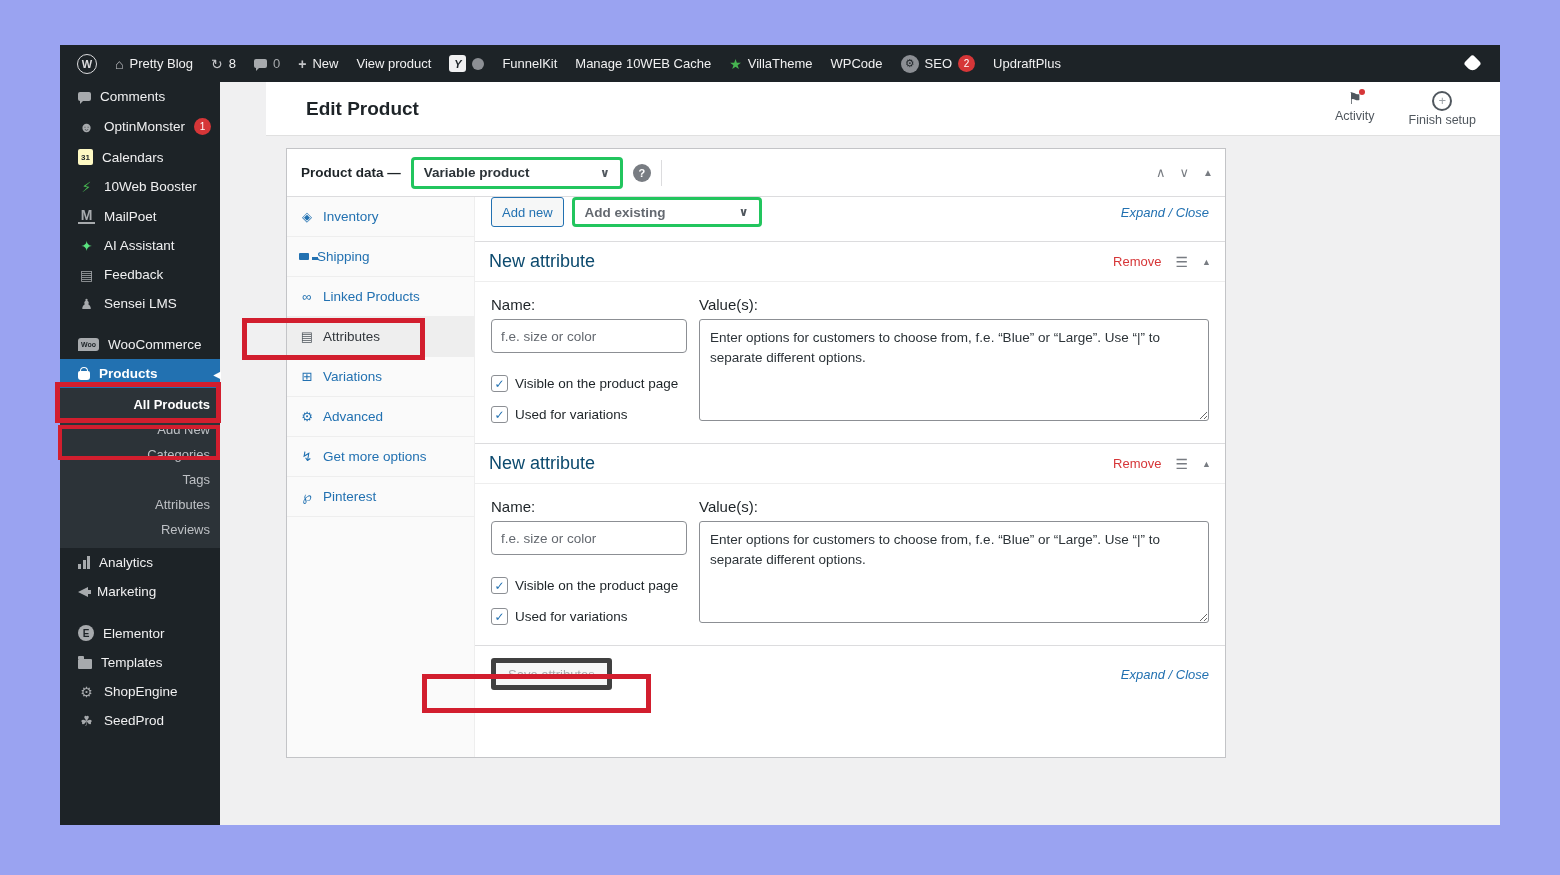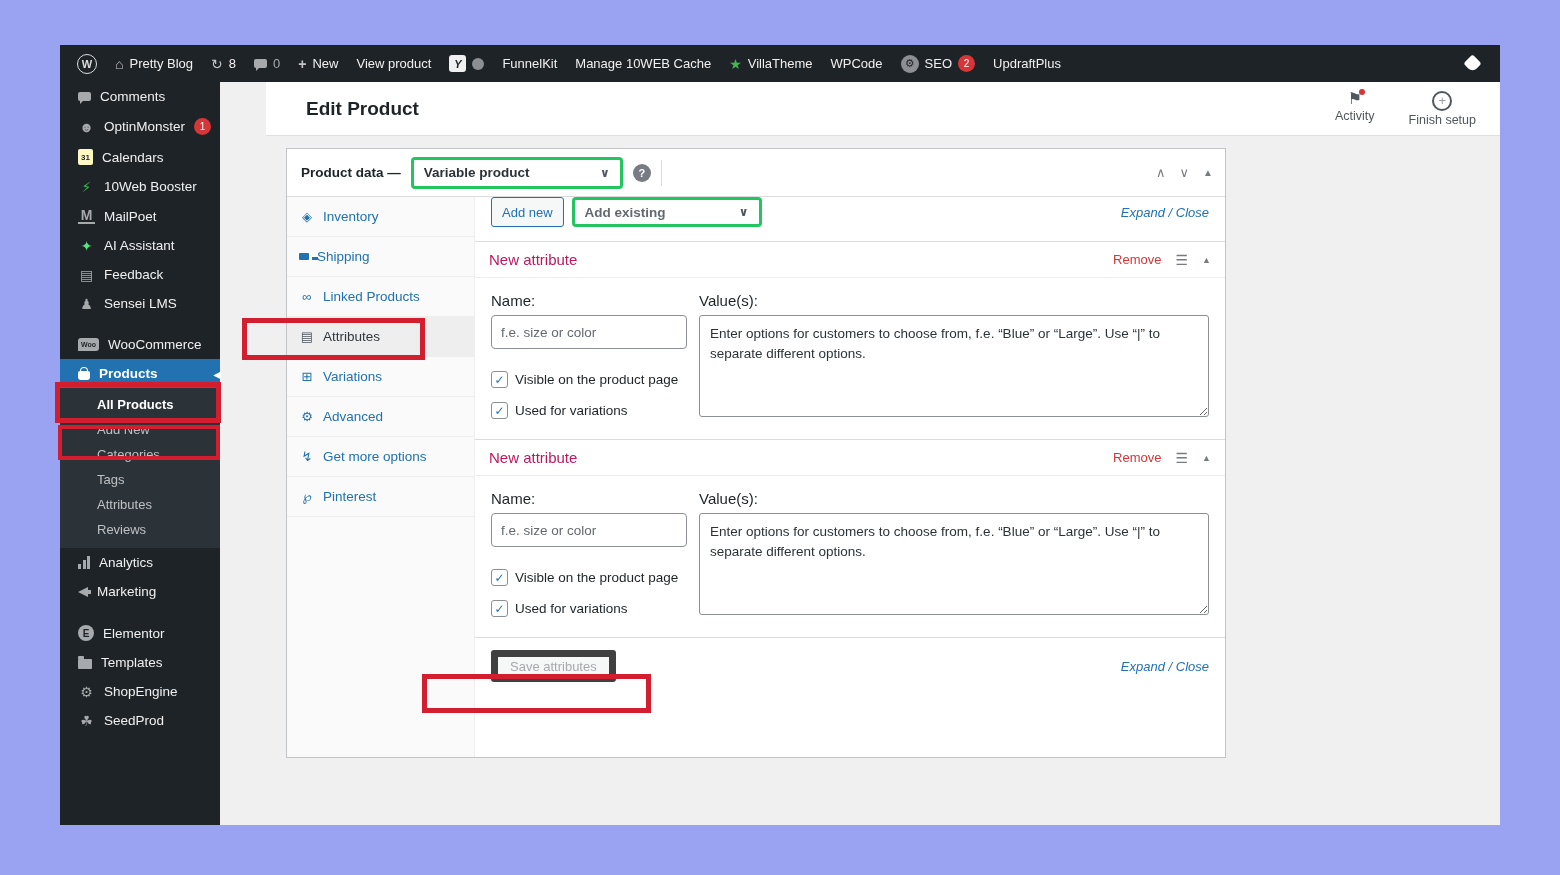--- a/index.html
+++ b/index.html
@@ -26,21 +26,21 @@
   .tag-shape { width:13px; height:13px; background:#fff; border-radius:3px 3px 6px 3px; transform:rotate(45deg); display:inline-block; }
 
   
   .sidebar { position:absolute; left:0; top:37px; width:160px; bottom:0; background:#1d2327; color:#f0f0f1; font-size:13.5px; z-index:4; }
   .sb-item { display:flex; align-items:center; gap:9px; padding:7px 18px; cursor:pointer; position:relative; }
   .sb-item .glyph { width:17px; text-align:center; flex:0 0 17px; }
   .sb-sep { height:12px; }
   .sb-item.active { background:#2271b1; color:#fff; }
   .subarrow { position:absolute; right:-1px; top:50%; transform:translateY(-50%); color:#fff; font-size:10px; }
   .submenu { background:#2c3338; padding:4px 0 6px; }
-  .submenu .sb-sub { display:block; padding:5px 10px 5px 37px; font-size:13px; color:#bdc0c4; cursor:pointer; }
+  .submenu .sb-sub { display:block; padding:5px 10px 5px 37px; font-size:13px; color:#bdc0c4; cursor:pointer;text-align:right; }
   .submenu .sb-sub.current { color:#fff; font-weight:bold; }
   .cal-chip { width:15px; height:16px; background:#fef9c3; color:#1d2327; border-radius:2px; font-size:8px; font-weight:bold; display:flex; align-items:center; justify-content:center; }
   .woo-chip { width:21px; height:13px; background:#a7aaad; color:#1d2327; border-radius:3px 3px 3px 0; font-size:7px; font-weight:bold; display:flex; align-items:center; justify-content:center; }
   .bag { width:12px; height:9px; background:#fff; border-radius:2px 2px 3px 3px; position:relative; margin-top:4px; }
   .bag::before { content:""; position:absolute; top:-4px; left:2px; width:6px; height:5px; border:1.5px solid #fff; border-bottom:none; border-radius:4px 4px 0 0; }
   .bars { display:flex; align-items:flex-end; gap:1.5px; height:13px; }
   .bars i { width:3px; background:#a7aaad; display:block; }
   .bars i:nth-child(1){height:5px;} .bars i:nth-child(2){height:9px;} .bars i:nth-child(3){height:13px;}
   .megaphone { width:0; height:0; border-top:5px solid transparent; border-bottom:5px solid transparent; border-right:10px solid #a7aaad; position:relative; }
   .megaphone::after { content:""; position:absolute; left:9px; top:-2px; width:4px; height:4px; background:#a7aaad; }
@@ -88,39 +88,39 @@
   .dismiss { width:16px; height:16px; border-radius:50%; background:#787c82; color:#fff; font-size:10px; display:flex; align-items:center; justify-content:center; cursor:pointer; flex:0 0 16px; margin-top:2px; }
   .attr-toolbar { display:flex; align-items:center; margin:0 16px 14px; }
   .btn { border-radius:3px; font-size:13px; cursor:pointer; display:inline-flex; align-items:center; }
   .btn-secondary { height:30px; padding:0 10px; background:#f6f7f7; border:1px solid #2271b1; color:#2271b1; }
   .add-existing { width:190px; height:30px; color:#646970; margin-left:8px;font-weight:bold; }
   .links { margin-left:auto; font-size:13px; font-style:italic; color:#2271b1; }
   .links a { color:#2271b1; text-decoration:none; cursor:pointer; }
 
   .attr-section { border-top:1px solid #dcdcde; }
   .attr-head { display:flex; align-items:center; padding:9px 14px; border-bottom:1px solid #eee; }
-  .attr-title { font-size:15px; color:#be185d; }
+  .attr-title { font-size:18px; color:#0c4a6e; }
   .attr-head-right { margin-left:auto; display:flex; align-items:center; gap:14px; }
   .remove-link { color:#d63638; font-size:13px; cursor:pointer; }
   .drag { color:#787c82; font-size:14px; cursor:grab; }
   .collapse { color:#787c82; font-size:9px; cursor:pointer; }
   .attr-body { display:flex; gap:8px; padding:14px 16px 18px; }
   .col-name { width:200px; flex:0 0 200px; }
   .col-values { flex:1; min-width:0; }
   .field-label { font-size:15px; color:#1d2327; margin-bottom:6px; display:block; }
   .text-input { width:196px; height:34px; border:1px solid #8c8f94; border-radius:4px; padding:0 9px; font-size:13.5px; color:#2c3338; font-family:inherit; }
   .text-input::placeholder { color:#646970; opacity:1; }
   textarea.values { width:100%; height:102px; border:1px solid #8c8f94; border-radius:3px; padding:8px 10px; font-size:13.5px; line-height:1.5; color:#2c3338; font-family:inherit; resize:both; }
   textarea.values::placeholder { color:#2c3338; opacity:1; }
   .cb-row { display:flex; align-items:center; gap:7px; margin-top:22px; font-size:13.5px; color:#1d2327; cursor:pointer; }
   .cb-row + .cb-row { margin-top:14px; }
   .checkbox { width:17px; height:17px; background:#fff; border:1px solid #8c8f94; border-radius:3px; display:flex; align-items:center; justify-content:center; color:#2271b1; font-size:12px; font-weight:bold; flex:0 0 17px; }
 
   .panel-footer { border-top:1px solid #dcdcde; display:flex; align-items:center; padding:12px 16px; }
-  .btn-disabled { height:32px; padding:0 12px; background:#f6f7f7; border:7px solid #404040; color:#a7aaad; border-radius:3px; font-size:13px;text-align:right; }
+  .btn-disabled { height:32px; padding:0 12px; background:#f6f7f7; border:5px solid #404040; color:#a7aaad; border-radius:3px; font-size:13px;text-align:right; }
 
   
   .hl { position:absolute; border:4px solid #d21e2e; z-index:50; pointer-events:none; }
   .hl-attr-tab   { left:242px; top:318px; width:183px; height:42px; border-width:5px; }
   .hl-products   { left:55px;  top:382px; width:166px; height:41px; border-width:5px; }
   .hl-allprod    { left:58px;  top:425px; width:162px; height:35px; border-width:4px; }
   .hl-visible    { left:422px; top:674px; width:229px; height:39px; border-width:5px; }
 </style>
 </head>
 <body>

